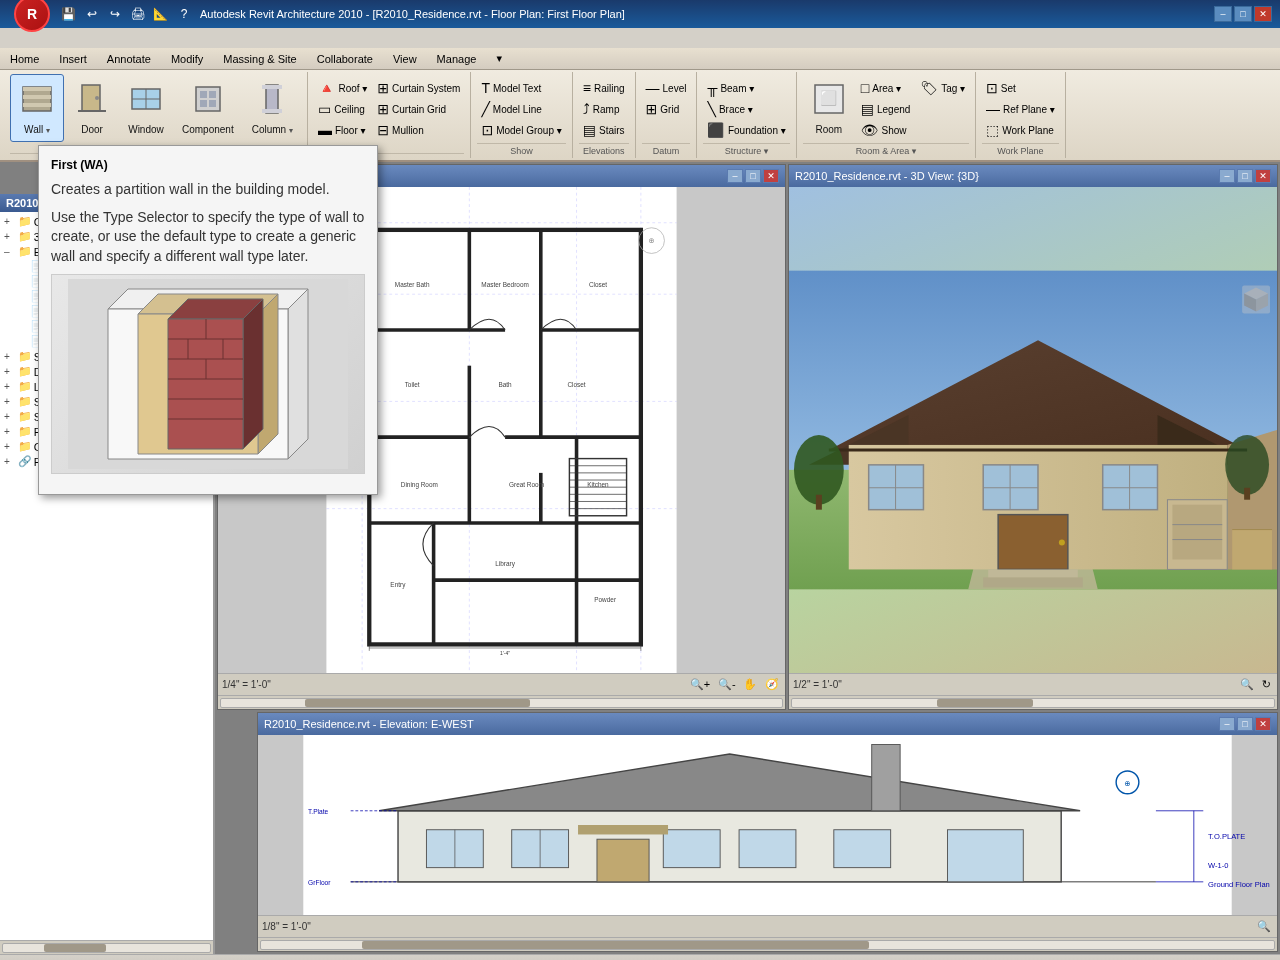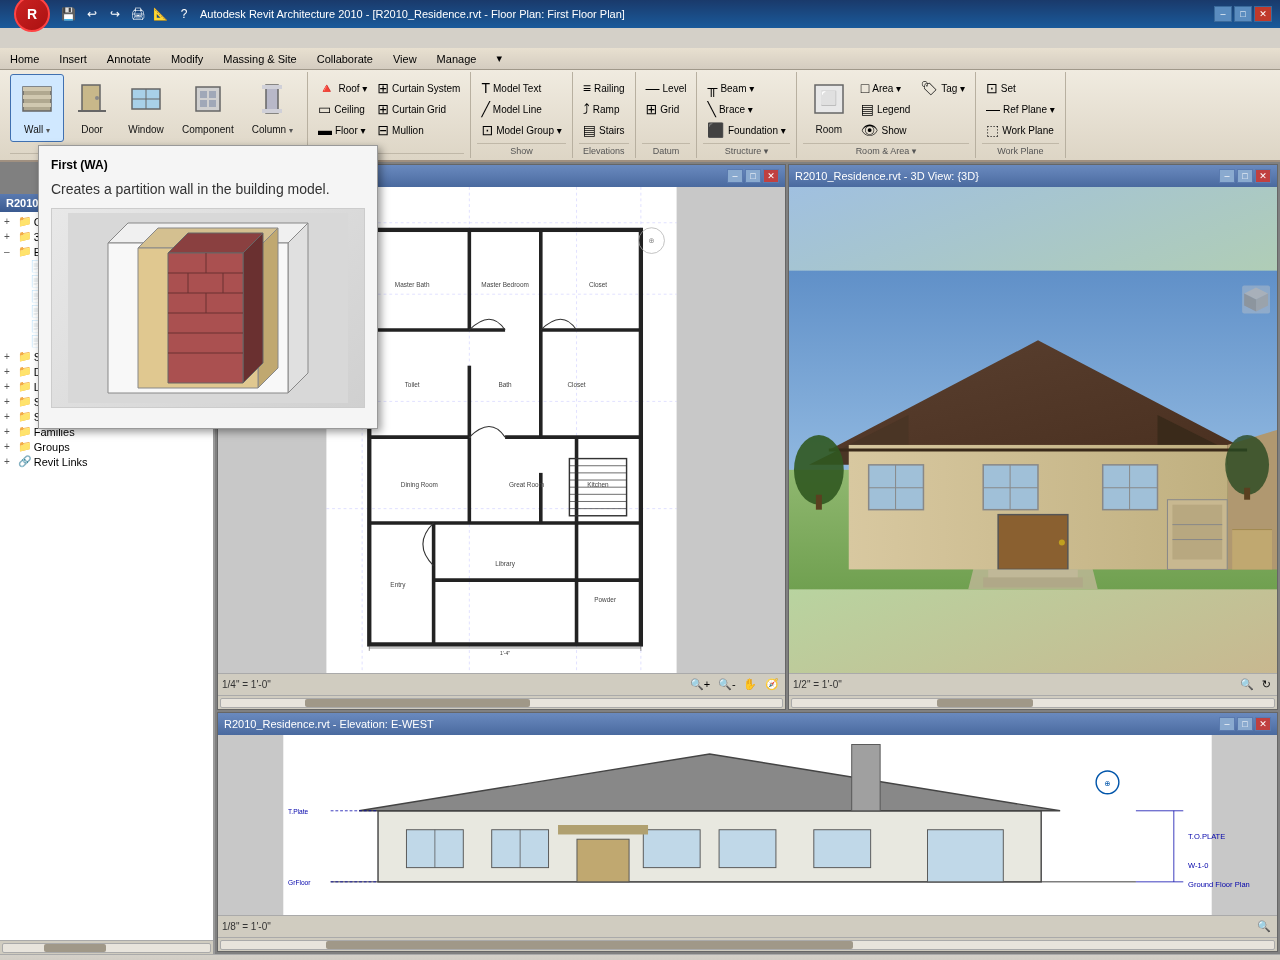--- a/index.html
+++ b/index.html
@@ -598,20 +598,21 @@
       </div>
       <div class="ribbon-group-label">Work Plane</div>
     </div>
 
   </div>
 </div>
 
 <div class="tooltip-popup">
   <div class="tooltip-title">First (WA)</div>
   <div class="tooltip-desc">Creates a partition wall in the building model.</div>
+  <div class="tooltip-desc">Use the Type Selector to specify the type of wall to create, or use the default type to create a generic wall and specify a different wall type later.</div>
   <div class="tooltip-image">
 
     <svg width="280" height="190" viewBox="0 0 280 190">
 
       <rect width="280" height="190" fill="#d8d8d8"></rect>
 
       <polygon points="40,30 220,30 240,10 60,10" fill="#f0f0f0" stroke="#888" stroke-width="1"></polygon>
       <polygon points="220,30 240,10 240,160 220,180" fill="#e0e0e0" stroke="#888" stroke-width="1"></polygon>
       <polygon points="40,30 220,30 220,180 40,180" fill="#f8f8f8" stroke="#888" stroke-width="1"></polygon>
 
@@ -935,21 +936,21 @@
         </div>
         <div class="scrollbar-h">
           <div class="scrollbar-track">
             <div class="scrollbar-thumb" style="left:30%;width:20%;"></div>
           </div>
         </div>
       </div>
     </div>
 
     <div class="view-row" style="max-height:240px;">
-      <div class="view-panel" style="flex:1;">
+      <div class="view-panel" style="flex:1;margin-left:40px;">
         <div class="view-panel-title">
           <span>R2010_Residence.rvt - Elevation: E-WEST</span>
           <div class="view-panel-controls">
             <div class="view-ctrl-btn">–</div>
             <div class="view-ctrl-btn">□</div>
             <div class="view-ctrl-btn close-btn">✕</div>
           </div>
         </div>
         <div class="view-content">
           <svg class="elevation-svg" viewBox="0 0 980 190">

